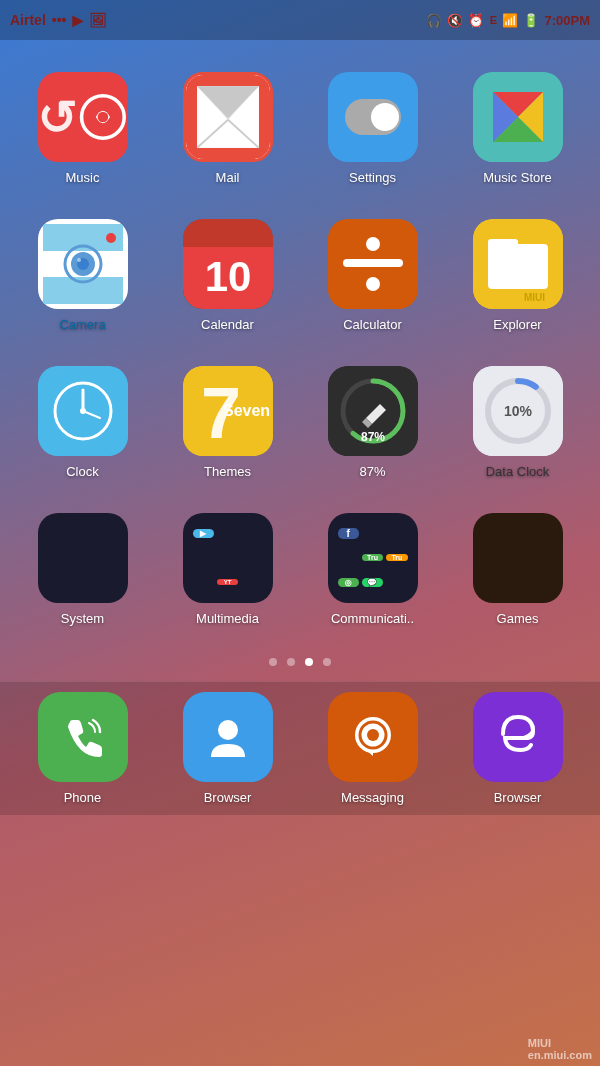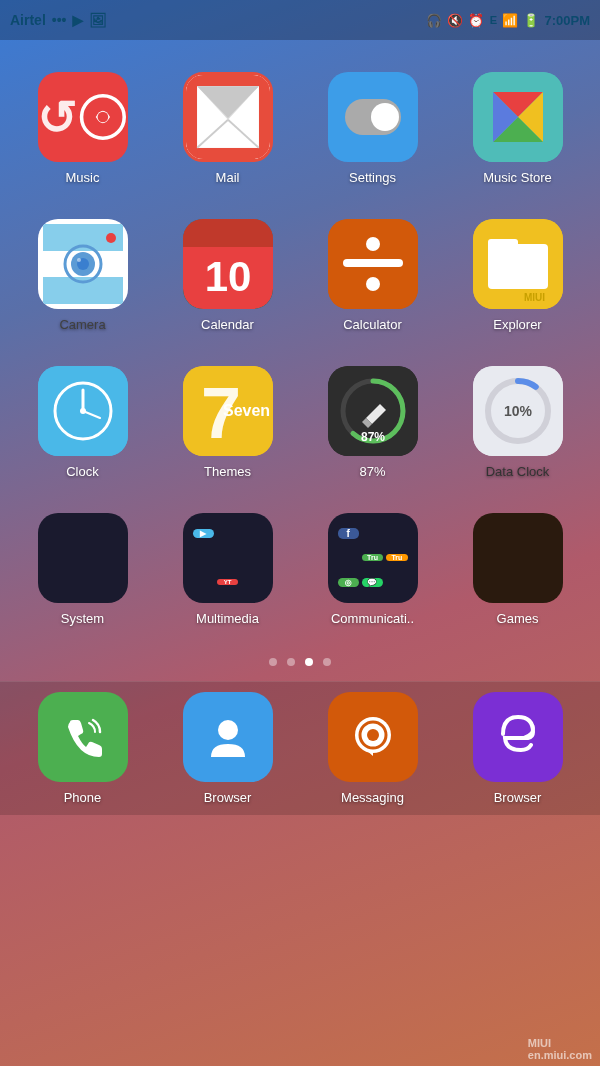--- a/index.html
+++ b/index.html
@@ -14,21 +14,21 @@
 
     
     .status-bar {
       width: 100%;
       height: 40px;
       background: rgba(0,0,0,0.25);
       display: flex;
       align-items: center;
       justify-content: space-between;
       padding: 0 10px;
-      color: #0c4a6e;
+      color: #7f1d1d;
       font-size: 14px;
       font-weight: bold;
     }
     .status-left { display: flex; align-items: center; gap: 6px; }
     .status-right { display: flex; align-items: center; gap: 5px; font-size: 13px; }
 
     
     .app-grid {
       display: grid;
       grid-template-columns: repeat(4, 1fr);
@@ -227,21 +227,21 @@
         <rect x="0" y="53" width="80" height="27" fill="#87ceeb"></rect>
 
         <circle cx="40" cy="40" r="18" fill="none" stroke="#5b9bd5" stroke-width="3"></circle>
         <circle cx="40" cy="40" r="12" fill="#5b9bd5"></circle>
         <circle cx="40" cy="40" r="6" fill="#3a7fcf"></circle>
         <circle cx="36" cy="36" r="2" fill="rgba(255,255,255,0.5)"></circle>
 
         <circle cx="68" cy="14" r="5" fill="#e84040"></circle>
       </svg>
     </div>
-    <span class="app-label" style="color:#404040;">Camera</span>
+    <span class="app-label" style="color:#0369a1;">Camera</span>
   </div>
 
   <div class="app-item">
     <div class="app-icon" style="background:#0f766e;">
       <svg width="90" height="90" viewBox="0 0 90 90">
         <rect width="90" height="90" rx="20" fill="#e84040"></rect>
 
         <rect x="0" y="0" width="90" height="28" rx="0" fill="#c0392b"></rect>
         <rect x="0" y="20" width="90" height="8" fill="#c0392b"></rect>
 

